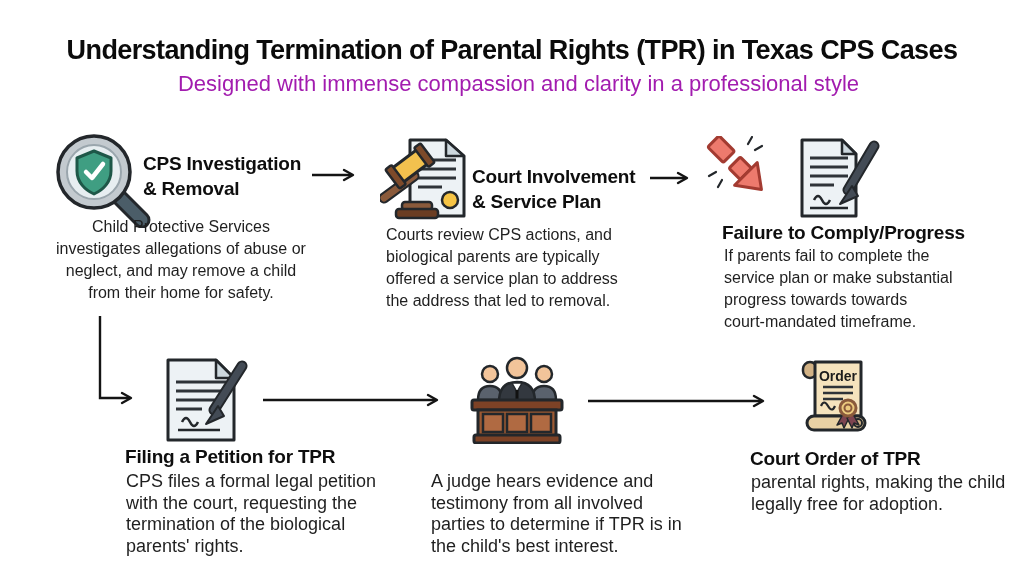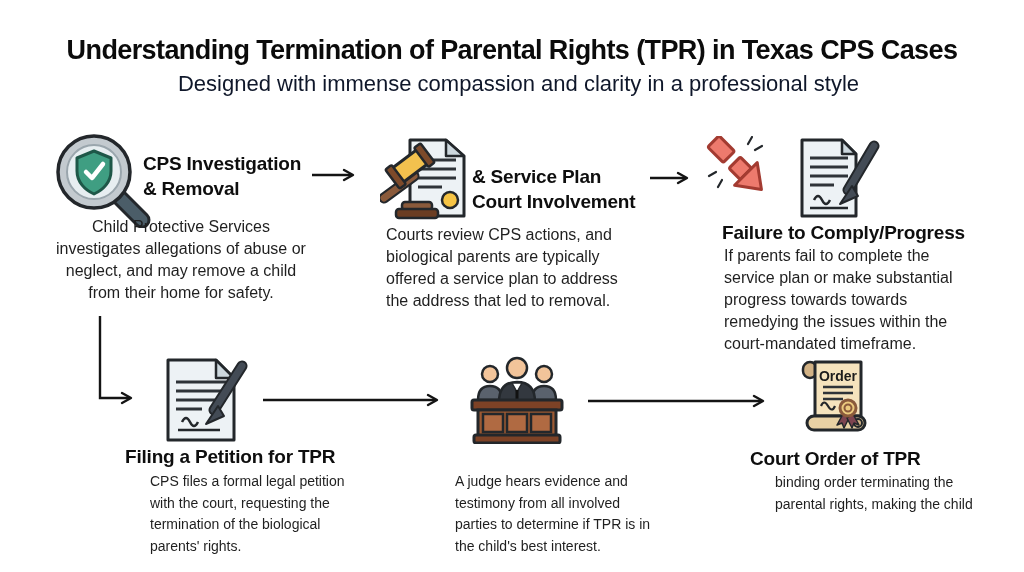--- a/index.html
+++ b/index.html
@@ -6,31 +6,31 @@
   .canvas {
     position:relative; width:1024px; height:572px; background:#ffffff;
     font-family:"Liberation Sans", sans-serif; overflow:hidden; color:#1a1a1a;
   }
   .main-title {
     position:absolute; left:0; right:0; top:35px; text-align:center;
     font-size:27px; font-weight:bold; letter-spacing:-0.6px; color:#0b0b0b;
   }
   .subtitle {
     position:absolute; left:13px; right:0; top:71px; text-align:center;
-    font-size:22px; color:#0f172a;
+    font-size:22px; color:#a21caf;
   }
   .icon { position:absolute; }
   .step-title {
     position:absolute; font-weight:bold; font-size:19px; line-height:25px;
     letter-spacing:-0.2px; color:#0e0e0e; white-space:nowrap;
   }
   .step-desc {
     position:absolute; font-size:16px; line-height:22px; color:#1f1f1f; white-space:nowrap;
   }
-  .step-desc.small { font-size:14px; line-height:21.5px;margin-left:24px; }
+  .step-desc.small { font-size:18px; line-height:21.5px; }
   .arrows { position:absolute; left:0; top:0; }
 </style>
 </head>
 <body>
 
 <div class="canvas">
 
   <div class="main-title">Understanding Termination of Parental Rights (TPR) in Texas CPS Cases</div>
   <div class="subtitle">Designed with immense compassion and clarity in a professional style</div>
 
@@ -79,22 +79,22 @@
       <g transform="rotate(-37 30 30)">
         <rect x="12" y="21" width="36" height="18" rx="2" fill="#f2c14e" stroke="#23272b" stroke-width="3"></rect>
         <rect x="8" y="18" width="8" height="24" rx="2" fill="#7d4a2a" stroke="#23272b" stroke-width="2.5"></rect>
         <rect x="44" y="18" width="8" height="24" rx="2" fill="#7d4a2a" stroke="#23272b" stroke-width="2.5"></rect>
       </g>
       <rect x="22" y="66" width="30" height="8" rx="3" fill="#8a5a3b" stroke="#23272b" stroke-width="2.5"></rect>
       <rect x="16" y="73" width="42" height="9" rx="3" fill="#6b3d22" stroke="#23272b" stroke-width="2.5"></rect>
     </svg>
   </span>
   <div class="step-title" style="left:472px; top:164px;">
+    <div>Court Involvement</div>
     <div>&amp; Service Plan</div>
-    <div>Court Involvement</div>
   </div>
   <div class="step-desc" style="left:386px; top:224px;">
     <div>Courts review CPS actions, and</div>
     <div>biological parents are typically</div>
     <div>offered a service plan to address</div>
     <div>the address that led to removal.</div>
   </div>
 
   <span class="icon" style="left:702px; top:136px;">
     <svg width="178" height="86" viewBox="0 0 178 86">
@@ -114,21 +114,20 @@
       <path d="M150 50 L138 68 L156 60 Z" fill="#434b55" stroke="#23272b" stroke-width="2" stroke-linejoin="round"></path>
     </svg>
   </span>
   <div class="step-title" style="left:722px; top:220px;">
     <div>Failure to Comply/Progress</div>
   </div>
   <div class="step-desc" style="left:724px; top:245px;">
     <div>If parents fail to complete the</div>
     <div>service plan or make substantial</div>
     <div>progress towards towards</div>
-    <div>remedying the issues within the</div>
     <div>court-mandated timeframe.</div>
   </div>
 
   <span class="icon" style="left:158px; top:356px;">
     <svg width="90" height="88" viewBox="0 0 90 88">
       <path d="M10 4 H58 L76 22 V84 H10 Z" fill="#edf2f5" stroke="#23272b" stroke-width="3" stroke-linejoin="round"></path>
       <path d="M58 4 L76 22 H58 Z" fill="#cdd8de" stroke="#23272b" stroke-width="2.5" stroke-linejoin="round"></path>
       <path d="M18 26 H68 M18 35 H68 M18 44 H68 M18 53 H44" stroke="#2e3338" stroke-width="3"></path>
       <path d="M24 66 q4 -8 8 0 t8 0" fill="none" stroke="#23272b" stroke-width="2.5"></path>
       <path d="M20 74 H62" stroke="#23272b" stroke-width="2.5"></path>
@@ -184,17 +183,17 @@
       <path d="M58 60 l6 11 l-5 -2 l-2 5 l-5 -10 Z" fill="#7d4450" stroke="#23272b" stroke-width="1.5" stroke-linejoin="round"></path>
       <circle cx="53" cy="54" r="8" fill="#ecca7e" stroke="#8a5a3b" stroke-width="3"></circle>
       <circle cx="53" cy="54" r="3.5" fill="none" stroke="#8a5a3b" stroke-width="2"></circle>
       <path d="M26 52 q3 -7 7 0 t7 0" fill="none" stroke="#23272b" stroke-width="2.2"></path>
     </svg>
   </span>
   <div class="step-title" style="left:750px; top:446px;">
     <div>Court Order of TPR</div>
   </div>
   <div class="step-desc small" style="left:751px; top:472px;">
-    <div>binding order terminating the</div>
     <div>parental rights, making the child</div>
+    <div>legally free for adoption.</div>
   </div>
 
 </div>
 
 </body></html>

